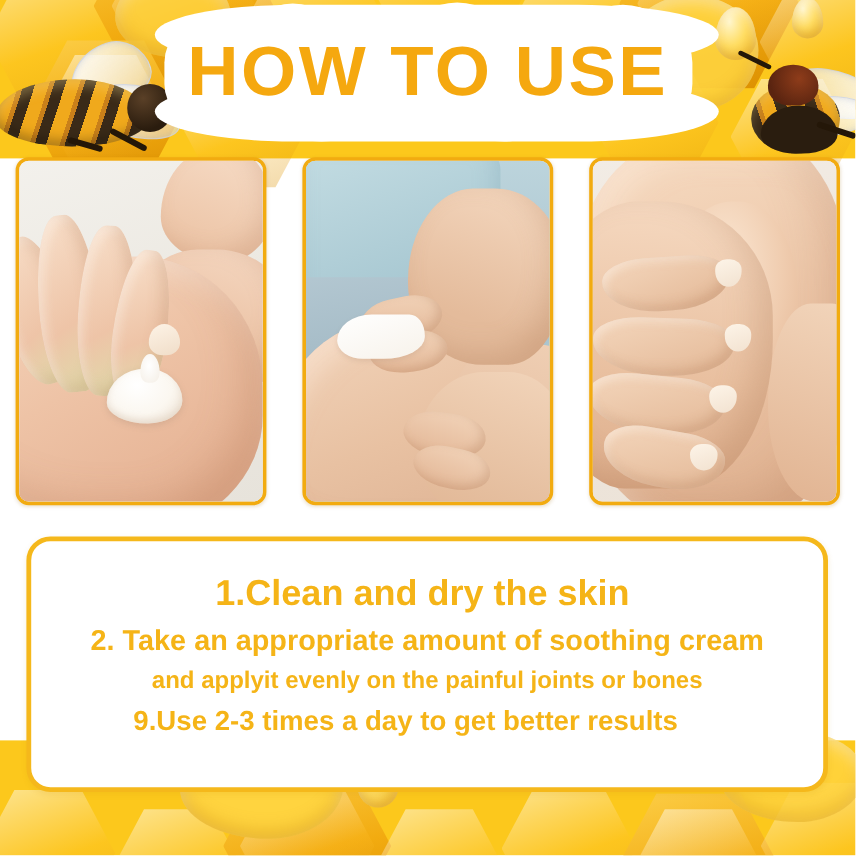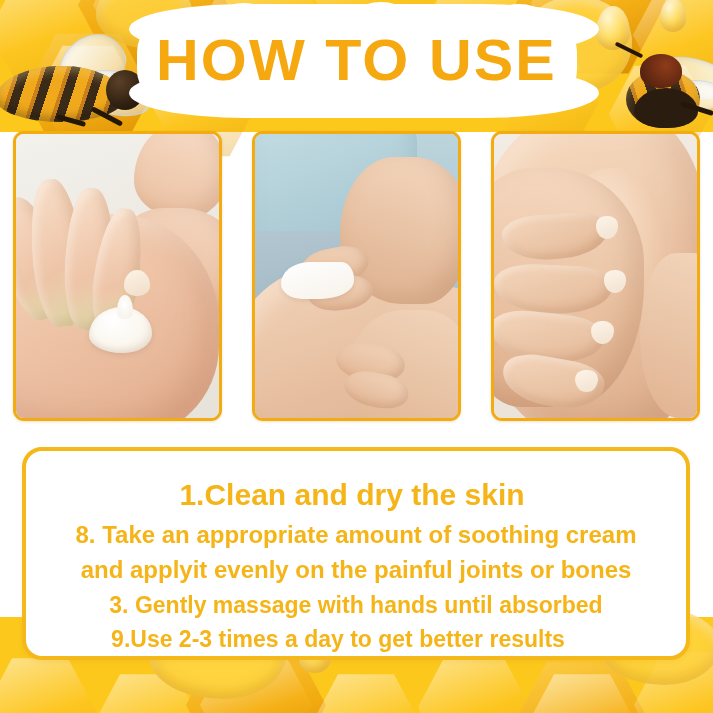--- a/index.html
+++ b/index.html
@@ -351,21 +351,21 @@
     color:#f5b417;
     font-family:"Liberation Sans", sans-serif;
     font-weight:bold;
     font-size:23px;
     letter-spacing:0px;
     white-space:nowrap;
     line-height:1.32;
   }
   .step.s1 { font-size:30px; align-self:center; margin-left:-8px; }
   .step.s2a { font-size:24px; }
-  .step.s2b { font-size:24px; }
+  .step.s2b { font-size:20px; }
   .step.s3 { font-size:23px; }
   .step.s4 { font-size:23px; align-self:center; margin-left:-36px; }
 </style>
 </head>
 <body>
 
 <div id="poster">
 
   <div class="bg-honey bg-top">
     <div class="hex pale" style="left:-26px; top:-44px; width:150px; height:150px;"></div>
@@ -483,19 +483,18 @@
     <div class="hex pale" style="left:404px; top:20px; width:140px; height:140px;"></div>
     <div class="hex deep" style="left:512px; top:40px; width:140px; height:140px;"></div>
     <div class="hex" style="left:620px; top:18px; width:140px; height:140px;"></div>
     <div class="blob" style="left:150px; top:-4px; width:136px; height:86px;"></div>
     <div class="drop" style="left:298px; top:10px; width:34px; height:46px;"></div>
     <div class="blob" style="left:600px; top:-8px; width:120px; height:76px; opacity:.85;"></div>
   </div>
 
   <div class="steps-box">
     <div class="step s1">1.Clean and dry the skin</div>
-    <div class="step s2a">8. Take an appropriate amount of soothing cream</div>
+    <div class="step s2a">2. Take an appropriate amount of soothing cream</div>
     <div class="step s2b">and applyit evenly on the painful joints or bones</div>
-    <div class="step s3">3. Gently massage with hands until absorbed</div>
     <div class="step s4">9.Use 2-3 times a day to get better results</div>
   </div>
 
 </div>
 
 </body></html>

